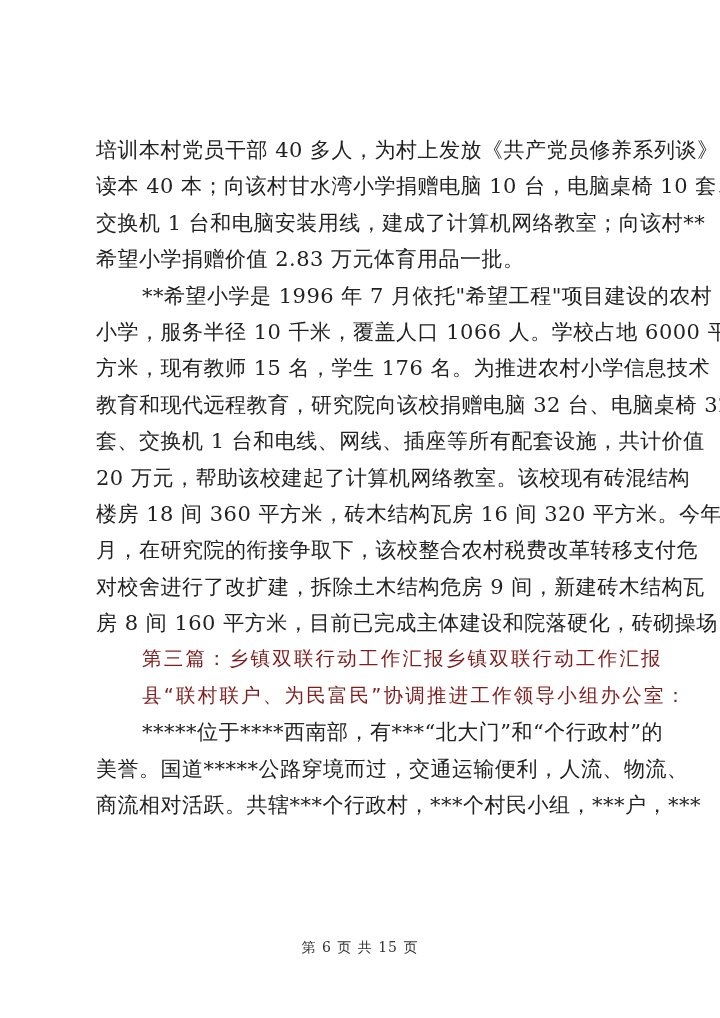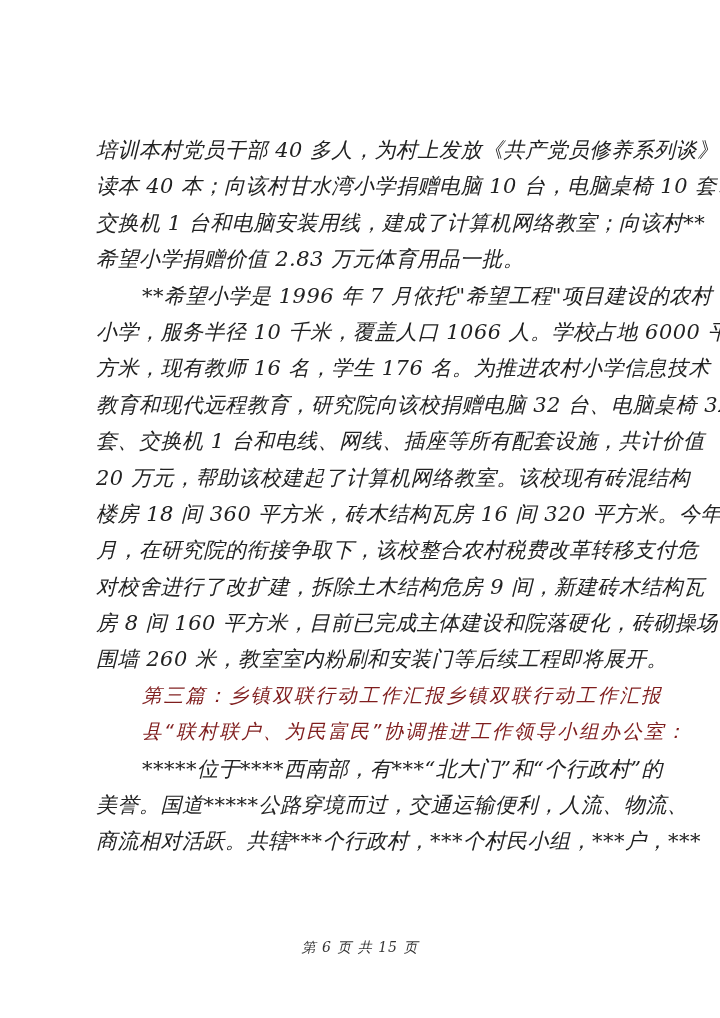--- a/index.html
+++ b/index.html
@@ -14,21 +14,20 @@
       overflow: hidden;
       font-family: "DejaVu Serif", "Liberation Serif", serif;
       color: #222222;
     }
     .page {
       position: absolute;
       left: 0; top: 0;
       width: 609px;
       height: 1018px;
       background: #ffffff;
-      font-style: italic;
     }
     .content {
       position: absolute;
       left: 96px;
       top: 132px;
       width: 540px;
     }
     .line {
       height: 36.4px;
       line-height: 36.4px;
@@ -67,29 +66,28 @@
 <body>
 
 <div class="page">
   <div class="content">
     <div class="line">培训本村党员干部 40 多人，为村上发放《共产党员修养系列谈》</div>
     <div class="line">读本 40 本；向该村甘水湾小学捐赠电脑 10 台，电脑桌椅 10 套、</div>
     <div class="line">交换机 1 台和电脑安装用线，建成了计算机网络教室；向该村**</div>
     <div class="line last">希望小学捐赠价值 2.83 万元体育用品一批。</div>
     <div class="line indent">**希望小学是 1996 年 7 月依托"希望工程"项目建设的农村</div>
     <div class="line">小学，服务半径 10 千米，覆盖人口 1066 人。学校占地 6000 平</div>
-    <div class="line">方米，现有教师 16 名，学生 176 名。为推进农村小学信息技术</div>
+    <div class="line">方米，现有教师 15 名，学生 176 名。为推进农村小学信息技术</div>
     <div class="line">教育和现代远程教育，研究院向该校捐赠电脑 32 台、电脑桌椅 32</div>
     <div class="line">套、交换机 1 台和电线、网线、插座等所有配套设施，共计价值</div>
     <div class="line">20 万元，帮助该校建起了计算机网络教室。该校现有砖混结构</div>
     <div class="line">楼房 18 间 360 平方米，砖木结构瓦房 16 间 320 平方米。今年 8</div>
     <div class="line">月，在研究院的衔接争取下，该校整合农村税费改革转移支付危</div>
     <div class="line">对校舍进行了改扩建，拆除土木结构危房 9 间，新建砖木结构瓦</div>
     <div class="line">房 8 间 160 平方米，目前已完成主体建设和院落硬化，砖砌操场</div>
-    <div class="line last">围墙 260 米，教室室内粉刷和安装门等后续工程即将展开。</div>
 
     <div class="line heading">第三篇：乡镇双联行动工作汇报乡镇双联行动工作汇报</div>
     <div class="line heading">县“联村联户、为民富民”协调推进工作领导小组办公室：</div>
 
     <div class="line indent">*****位于****西南部，有***“北大门”和“个行政村”的</div>
     <div class="line">美誉。国道*****公路穿境而过，交通运输便利，人流、物流、</div>
     <div class="line">商流相对活跃。共辖***个行政村，***个村民小组，***户，***</div>
   </div>
 
   <div class="footer">第 6 页  共 15 页</div>

